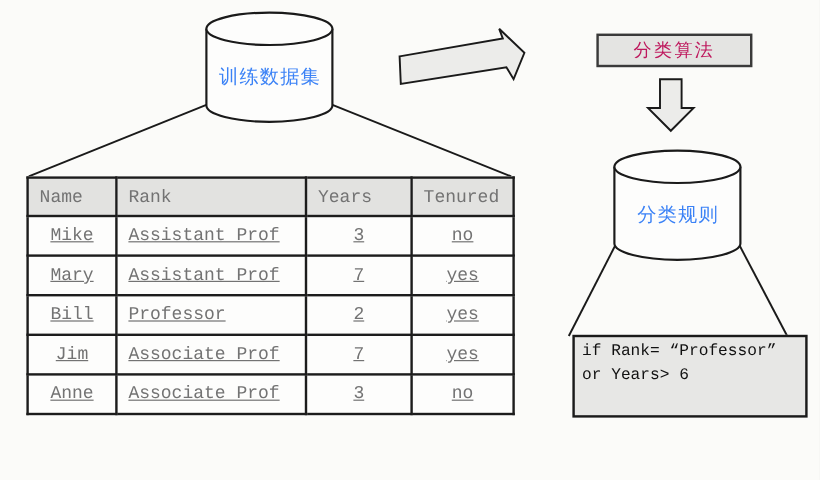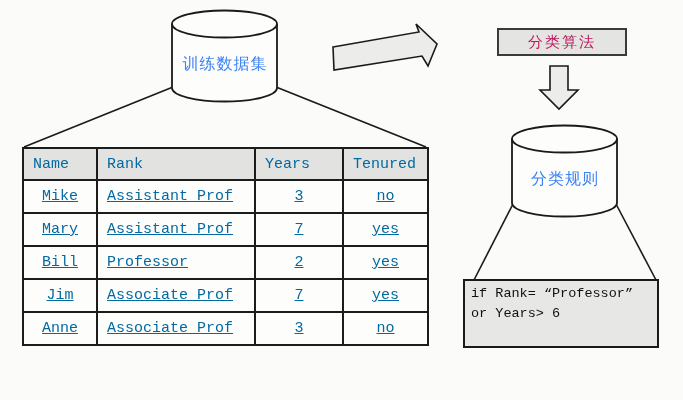--- a/index.html
+++ b/index.html
@@ -24,32 +24,32 @@
   .training-label{left:166px;top:54px;width:118px;}
   .rules-label{left:506px;top:169px;width:118px;}
   .algo-box{
     position:absolute;left:497px;top:28px;width:126px;height:24px;
     background:#e4e4e2;border:2px solid #3a3a3a;
     display:flex;align-items:center;justify-content:center;
     font-family:"Liberation Serif", serif;
     font-size:15px;letter-spacing:2px;color:#be185d;
   }
   .rule-box{
-    position:absolute;left:463px;top:279px;width:186px;height:62px;
+    position:absolute;left:477px;top:279px;width:186px;height:62px;
     background:#e7e7e5;border:2px solid #1a1a1a;
     padding:3px 0 0 6px;
     font-family:"Liberation Mono","DejaVu Sans Mono", monospace;
     font-size:13.5px;line-height:20px;color:#111;
     white-space:nowrap;
   }
   table.data{
     position:absolute;left:22px;top:147px;
     border-collapse:collapse;table-layout:fixed;
     font-family:"Liberation Mono","DejaVu Sans Mono", monospace;
-    font-size:15px;color:#0369a1;
+    font-size:15px;color:#737373;
     background:#fdfdfc;
     padding-left:20px;
   }
   table.data th, table.data td{
     border:2px solid #1c1c1c;
     overflow:hidden;white-space:nowrap;
   }
   table.data th{
     background:#e2e2e0;
     font-weight:normal;

